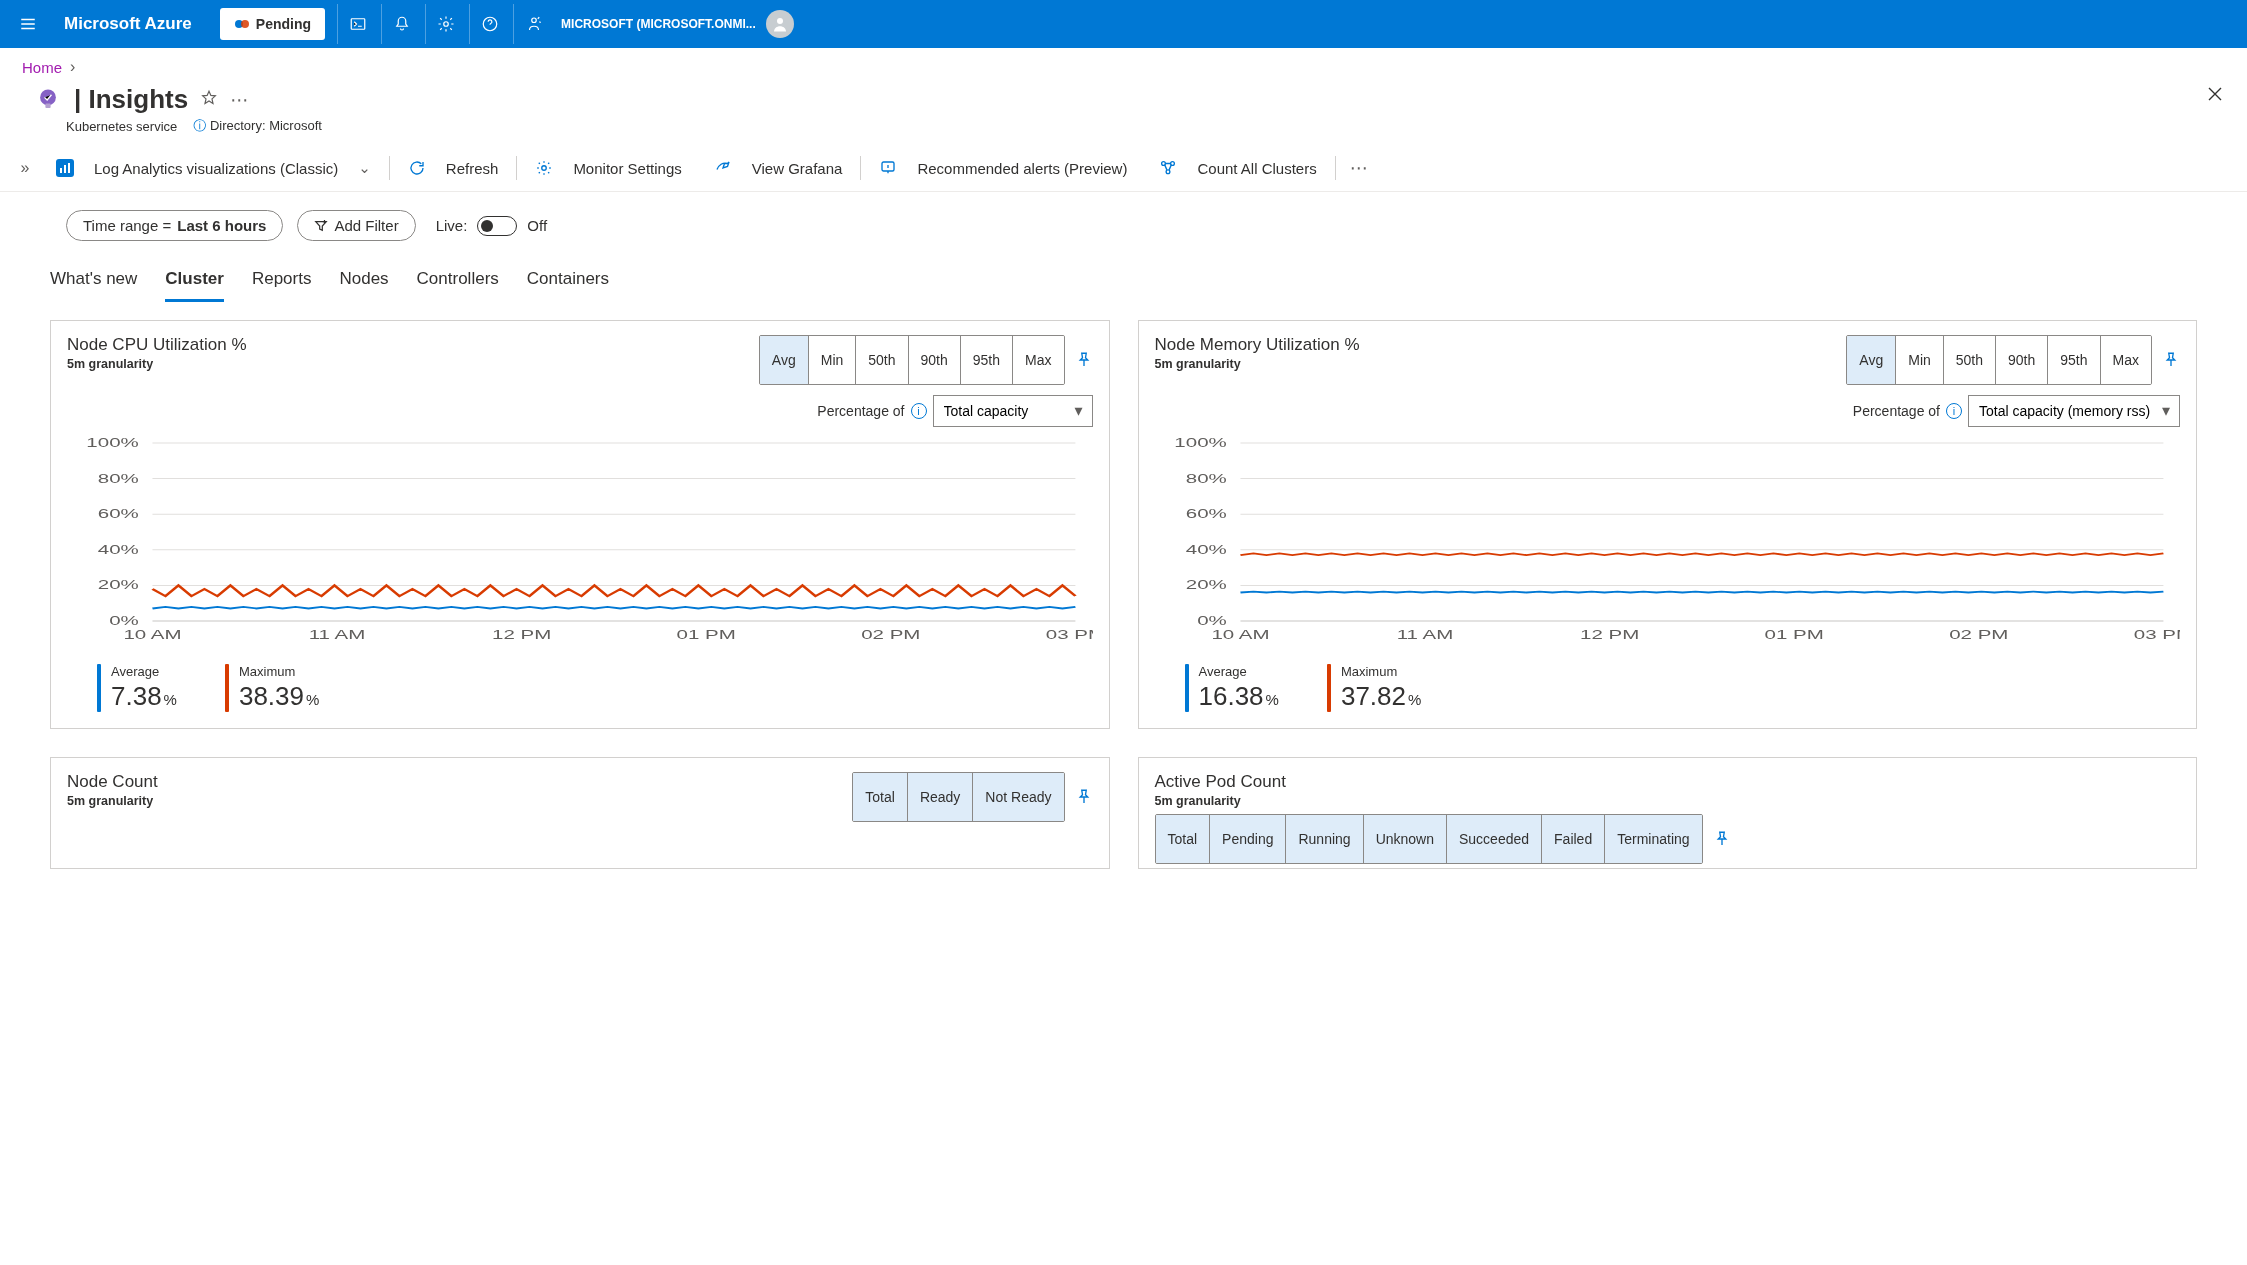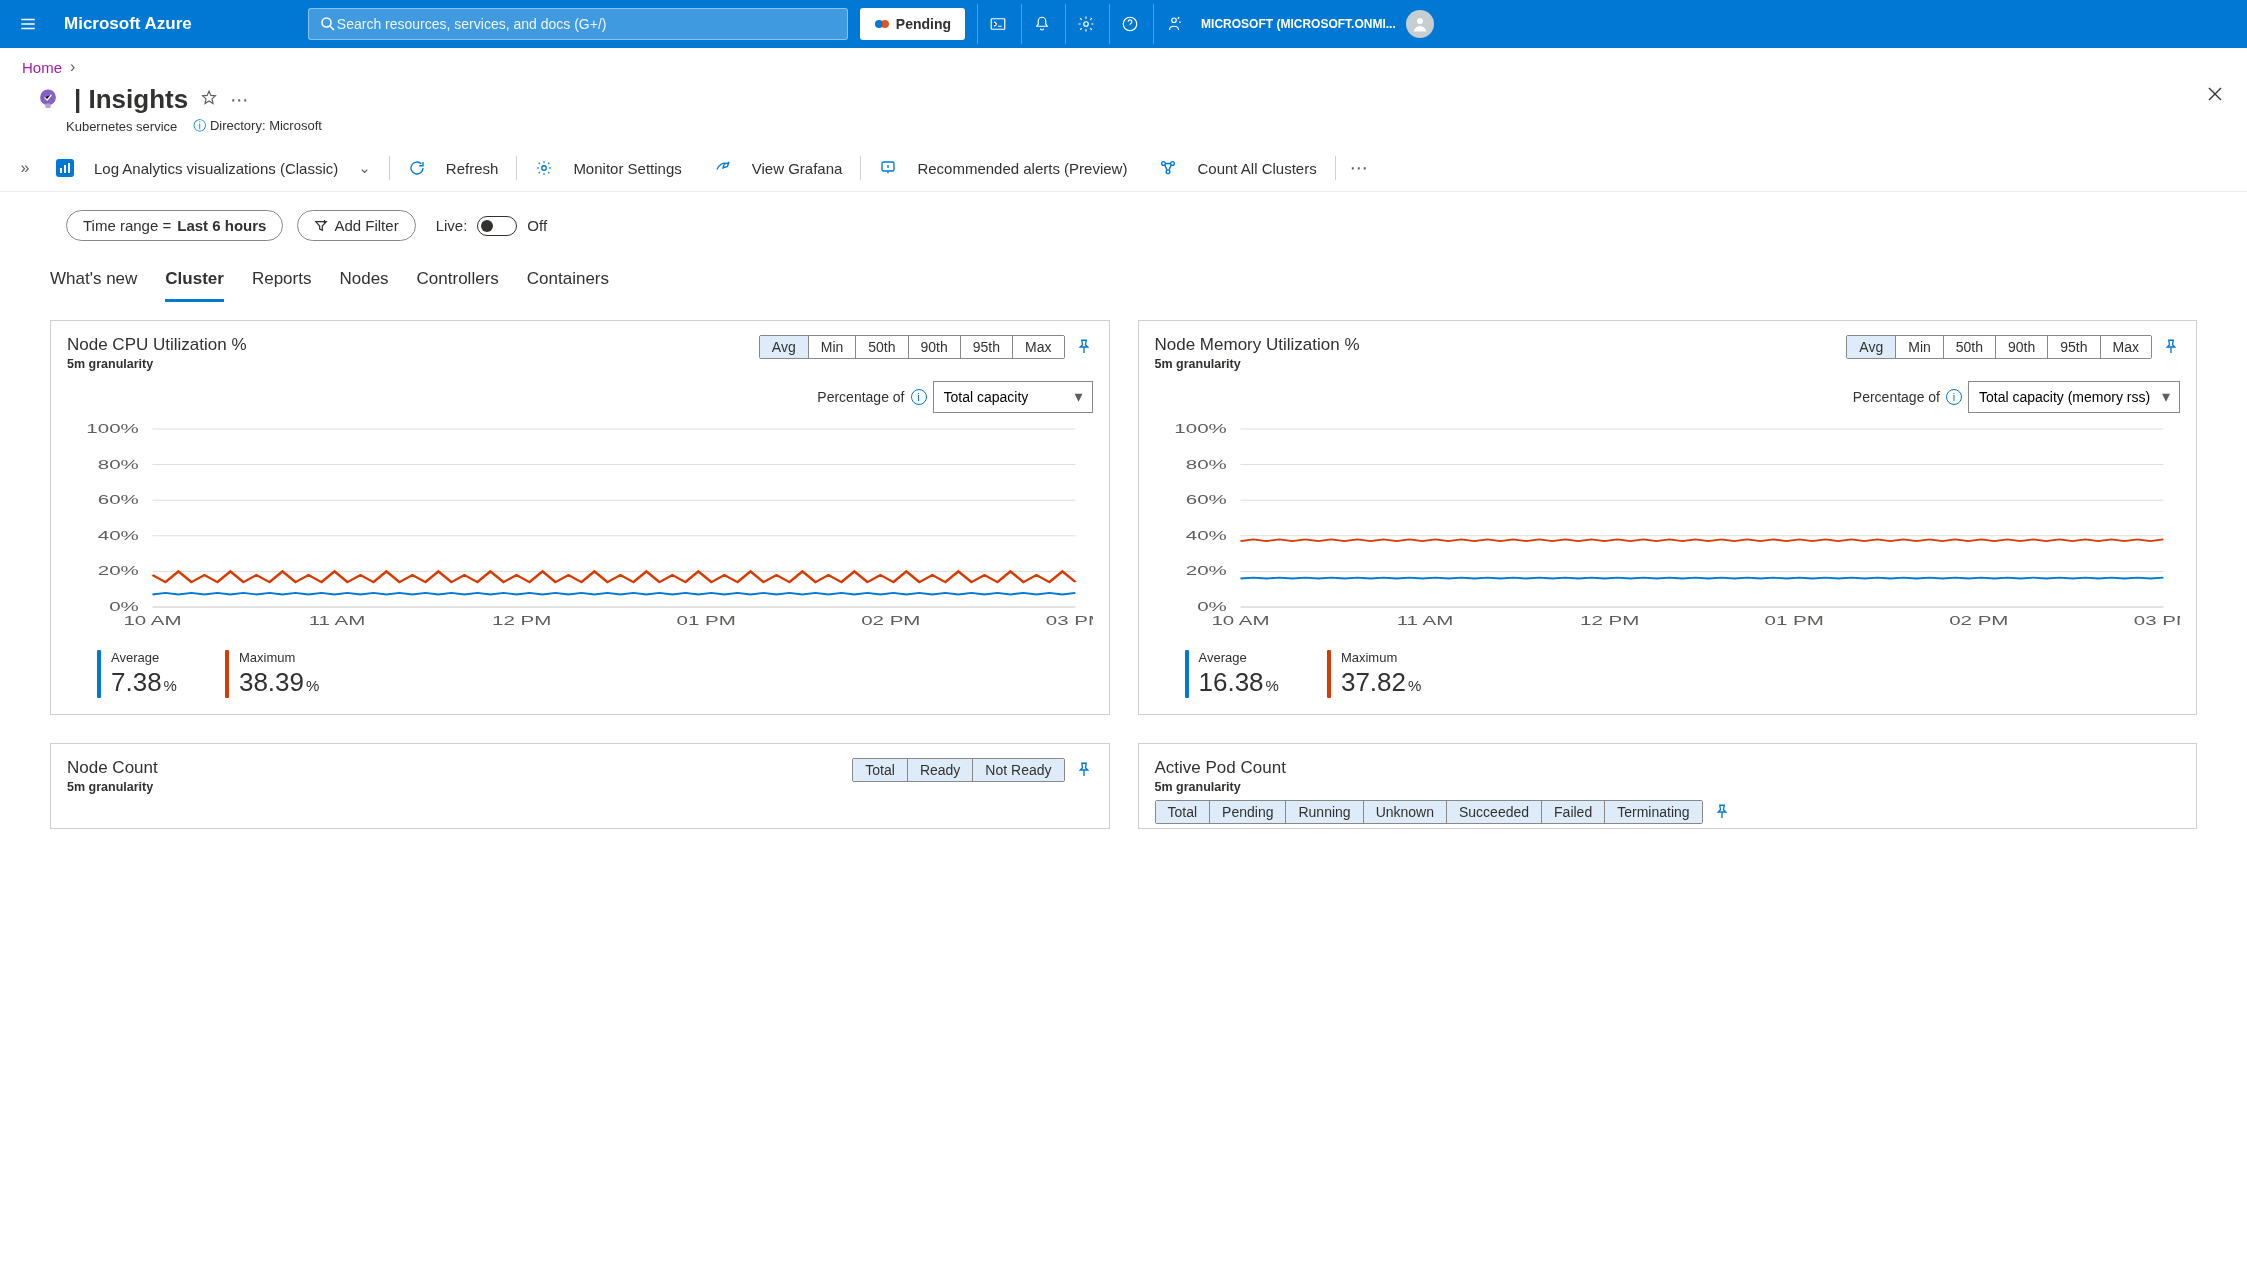--- a/index.html
+++ b/index.html
@@ -59,21 +59,21 @@
   .tab { font-size: 17px; padding: 6px 0 10px 0; color: #323130; cursor: pointer; border-bottom: 3px solid transparent; }
   .tab.active { font-weight: 600; border-bottom-color: #0078d4; }
 
   
   .cards { display: grid; grid-template-columns: 1fr 1fr; gap: 28px; padding: 18px 50px 20px 50px; }
   .card { border: 1px solid #d2d0ce; background: #fff; padding: 14px 16px 16px 16px; position: relative; }
   .card-header { display: flex; justify-content: space-between; align-items: flex-start; gap: 10px; }
   .card-title { font-size: 17px; color: #323130; }
   .card-sub { font-size: 12.5px; font-weight: 700; color: #323130; margin-top: 2px; }
   .seg { display: flex; border: 1px solid #8a8886; border-radius: 2px; overflow: hidden; }
-  .seg button { background: #fff; border: none; border-left: 1px solid #8a8886; padding: 3px 12px; font-size: 14px; cursor: pointer; color: #323130; }
+  .seg button { background: #fff; border: none; border-left: 1px solid #8a8886; padding: 16px 12px; font-size: 14px; cursor: pointer; color: #323130; }
   .seg button:first-child { border-left: none; }
   .seg button.sel { background: #deecf9; }
   .pin { margin-left: 10px; color: #0078d4; cursor: pointer; display:inline-flex; }
 
   .pct-row { display: flex; justify-content: flex-end; align-items: center; gap: 6px; margin-top: 10px; }
   .pct-row .lbl { font-size: 14px; color: #323130; }
   .pct-row .info { color: #0078d4; font-size: 14px; border:1px solid #0078d4; border-radius:50%; width:16px; height:16px; display:inline-flex; align-items:center; justify-content:center; font-size:11px;}
   .pct-row select { height: 32px; border: 1px solid #8a8886; padding: 0 28px 0 10px; font-size: 14px; background: #fff; cursor:pointer; appearance:none; min-width:160px; }
   .select-wrap { position:relative; display:inline-block; }
   .select-wrap::after { content:"▾"; position:absolute; right:10px; top:6px; color:#605e5c; pointer-events:none; }
@@ -98,29 +98,20 @@
 </head>
 <body>
 
 <div class="topbar">
   <div class="hamburger">
     <svg class="ico" viewBox="0 0 24 24">
         <path stroke="#fff" stroke-width="2" d="M3 6h18M3 12h18M3 18h18"></path>
       </svg>
   </div>
   <div class="brand">Microsoft Azure</div>
-  <div class="search-wrap">
-    <div class="search">
-      <svg class="ico" viewBox="0 0 24 24">
-          <circle cx="10" cy="10" r="6" stroke="#fff" stroke-width="2" fill="none"></circle>
-          <path stroke="#fff" stroke-width="2" d="M15 15l5 5"></path>
-        </svg>
-      <input type="text" placeholder="Search resources, services, and docs (G+/)" style="">
-    </div>
-  </div>
   <div class="copilot">
     <svg width="16" height="16" viewBox="0 0 16 16">
         <circle cx="5" cy="8" r="4" fill="#0078d4"></circle>
         <circle cx="11" cy="8" r="4" fill="#d83b01" fill-opacity="0.85"></circle>
       </svg>
     <span>Pending</span>
   </div>
   <div class="icons">
     <div class="icon-btn">
         <svg class="ico" viewBox="0 0 24 24">

